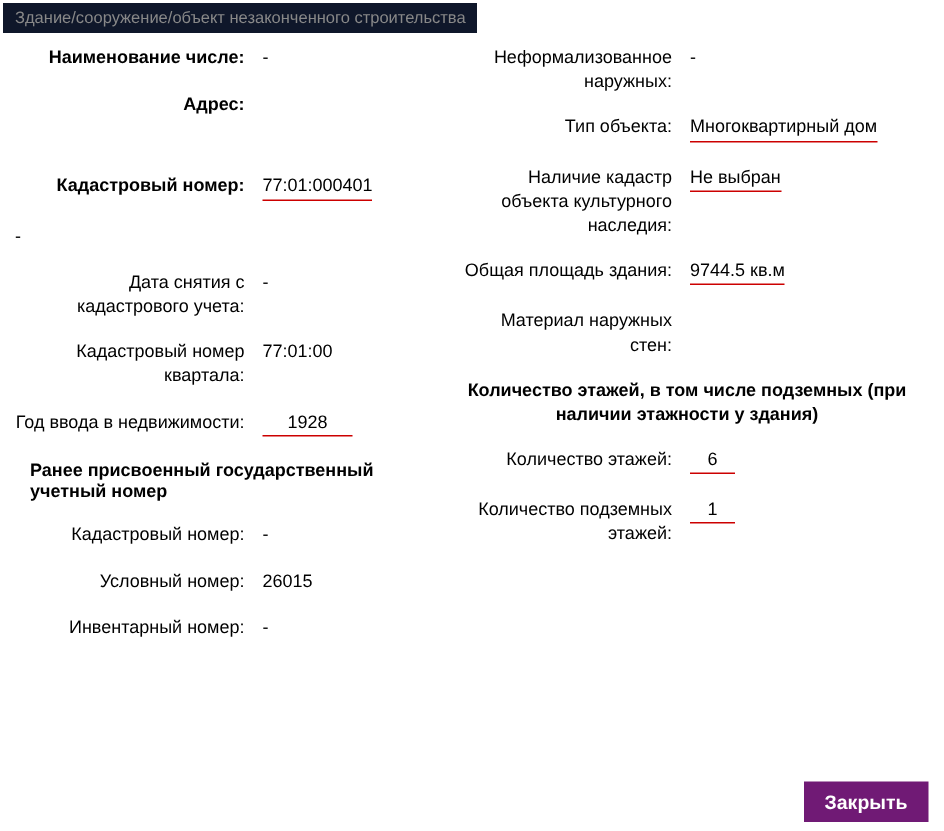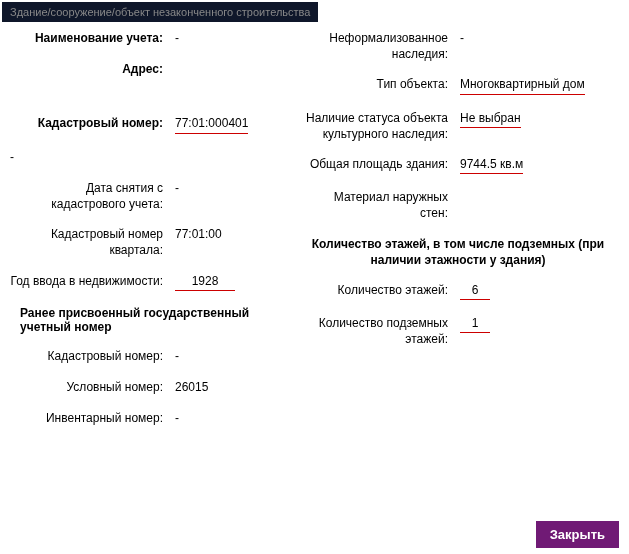--- a/index.html
+++ b/index.html
@@ -93,21 +93,21 @@
 <body>
 
 
 
 <div class="breadcrumb">Здание/сооружение/объект незаконченного строительства</div>
 
 <div class="content">
 
   <div class="col col-left">
     <div class="row">
-      <div class="lbl bold">Наименование учета:</div>
+      <div class="lbl bold">Наименование числе:</div>
       <div class="val">-</div>
     </div>
     <div class="row">
       <div class="lbl bold">Адрес:</div>
       <div class="val"></div>
     </div>
     <div style="height:24px"></div>
     <div class="row">
       <div class="lbl bold">Кадастровый номер:</div>
       <div class="val"><span class="underline">77:01:000401</span></div>
@@ -139,29 +139,29 @@
       <div class="val">26015</div>
     </div>
     <div class="row">
       <div class="lbl">Инвентарный номер:</div>
       <div class="val">-</div>
     </div>
   </div>
 
   <div class="col col-right">
     <div class="row">
-      <div class="lbl">Неформализованное наследия:</div>
+      <div class="lbl">Неформализованное наружных:</div>
       <div class="val">-</div>
     </div>
     <div class="row">
       <div class="lbl">Тип объекта:</div>
       <div class="val"><span class="underline">Многоквартирный дом</span></div>
     </div>
     <div class="row">
-      <div class="lbl">Наличие статуса объекта культурного наследия:</div>
+      <div class="lbl">Наличие кадастр объекта культурного наследия:</div>
       <div class="val"><span class="underline">Не выбран</span></div>
     </div>
     <div class="row">
       <div class="lbl">Общая площадь здания:</div>
       <div class="val"><span class="underline">9744.5 кв.м</span></div>
     </div>
     <div class="row">
       <div class="lbl">Материал наружных стен:</div>
     </div>
 

